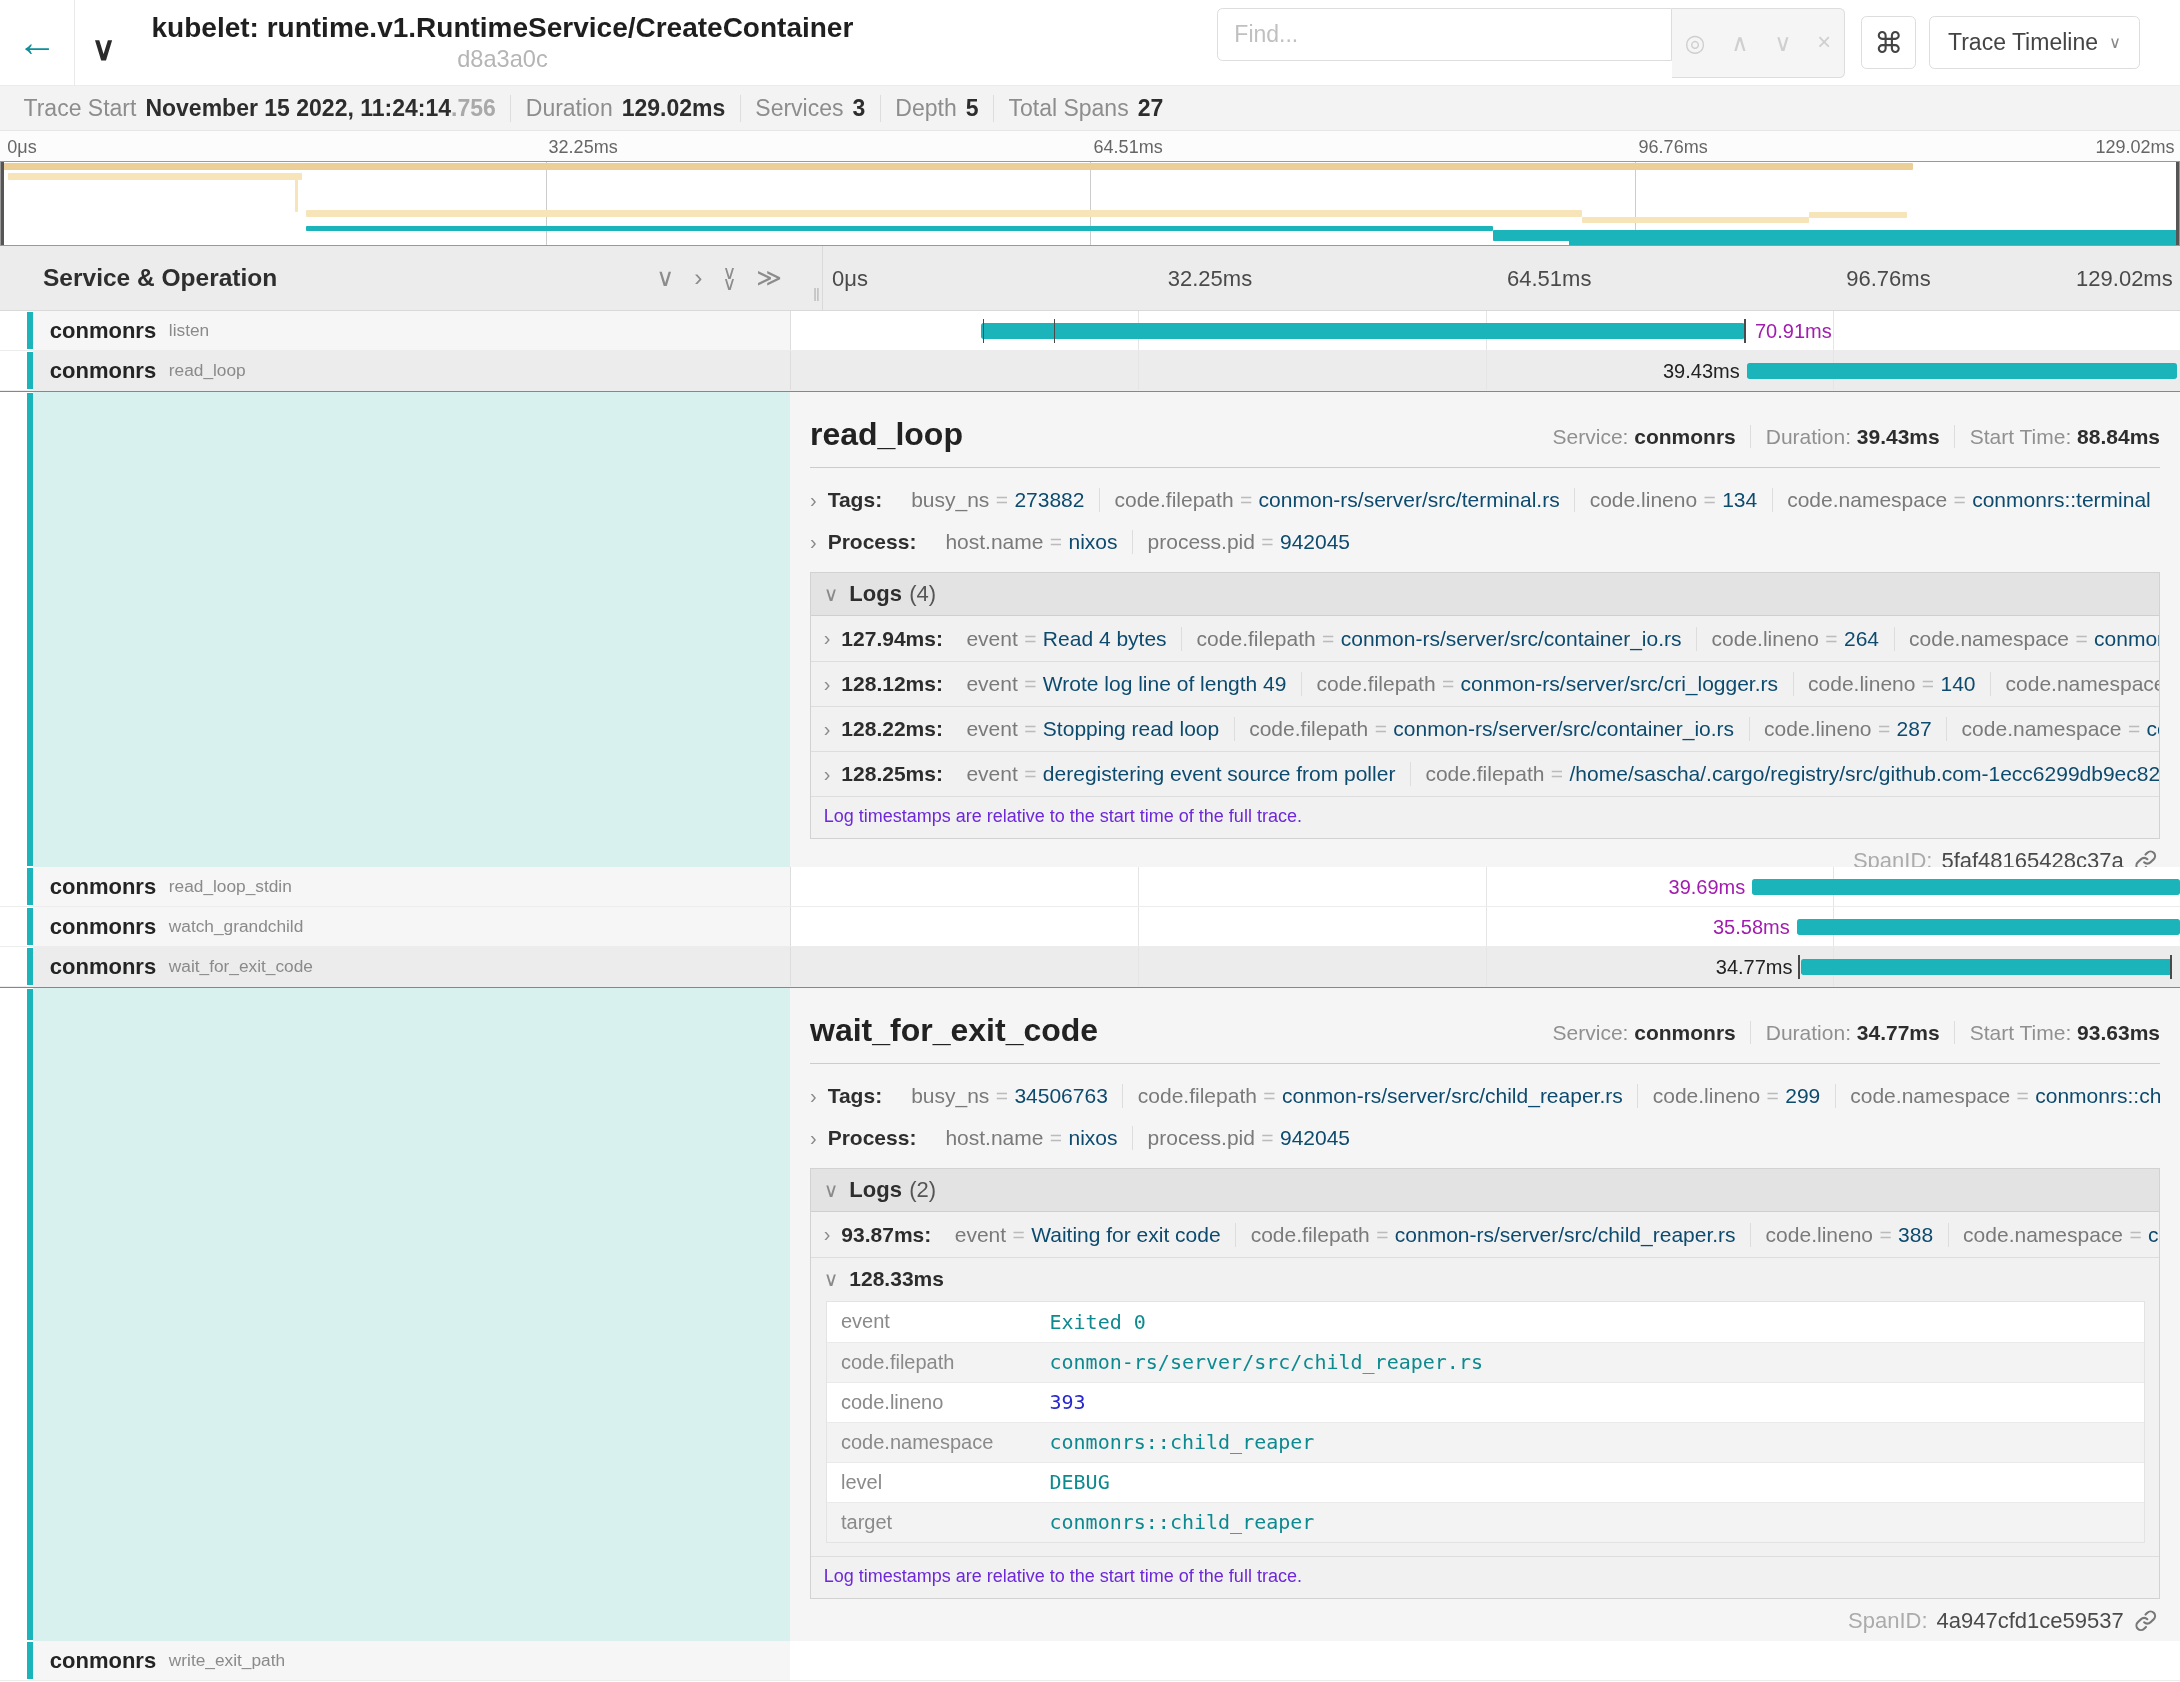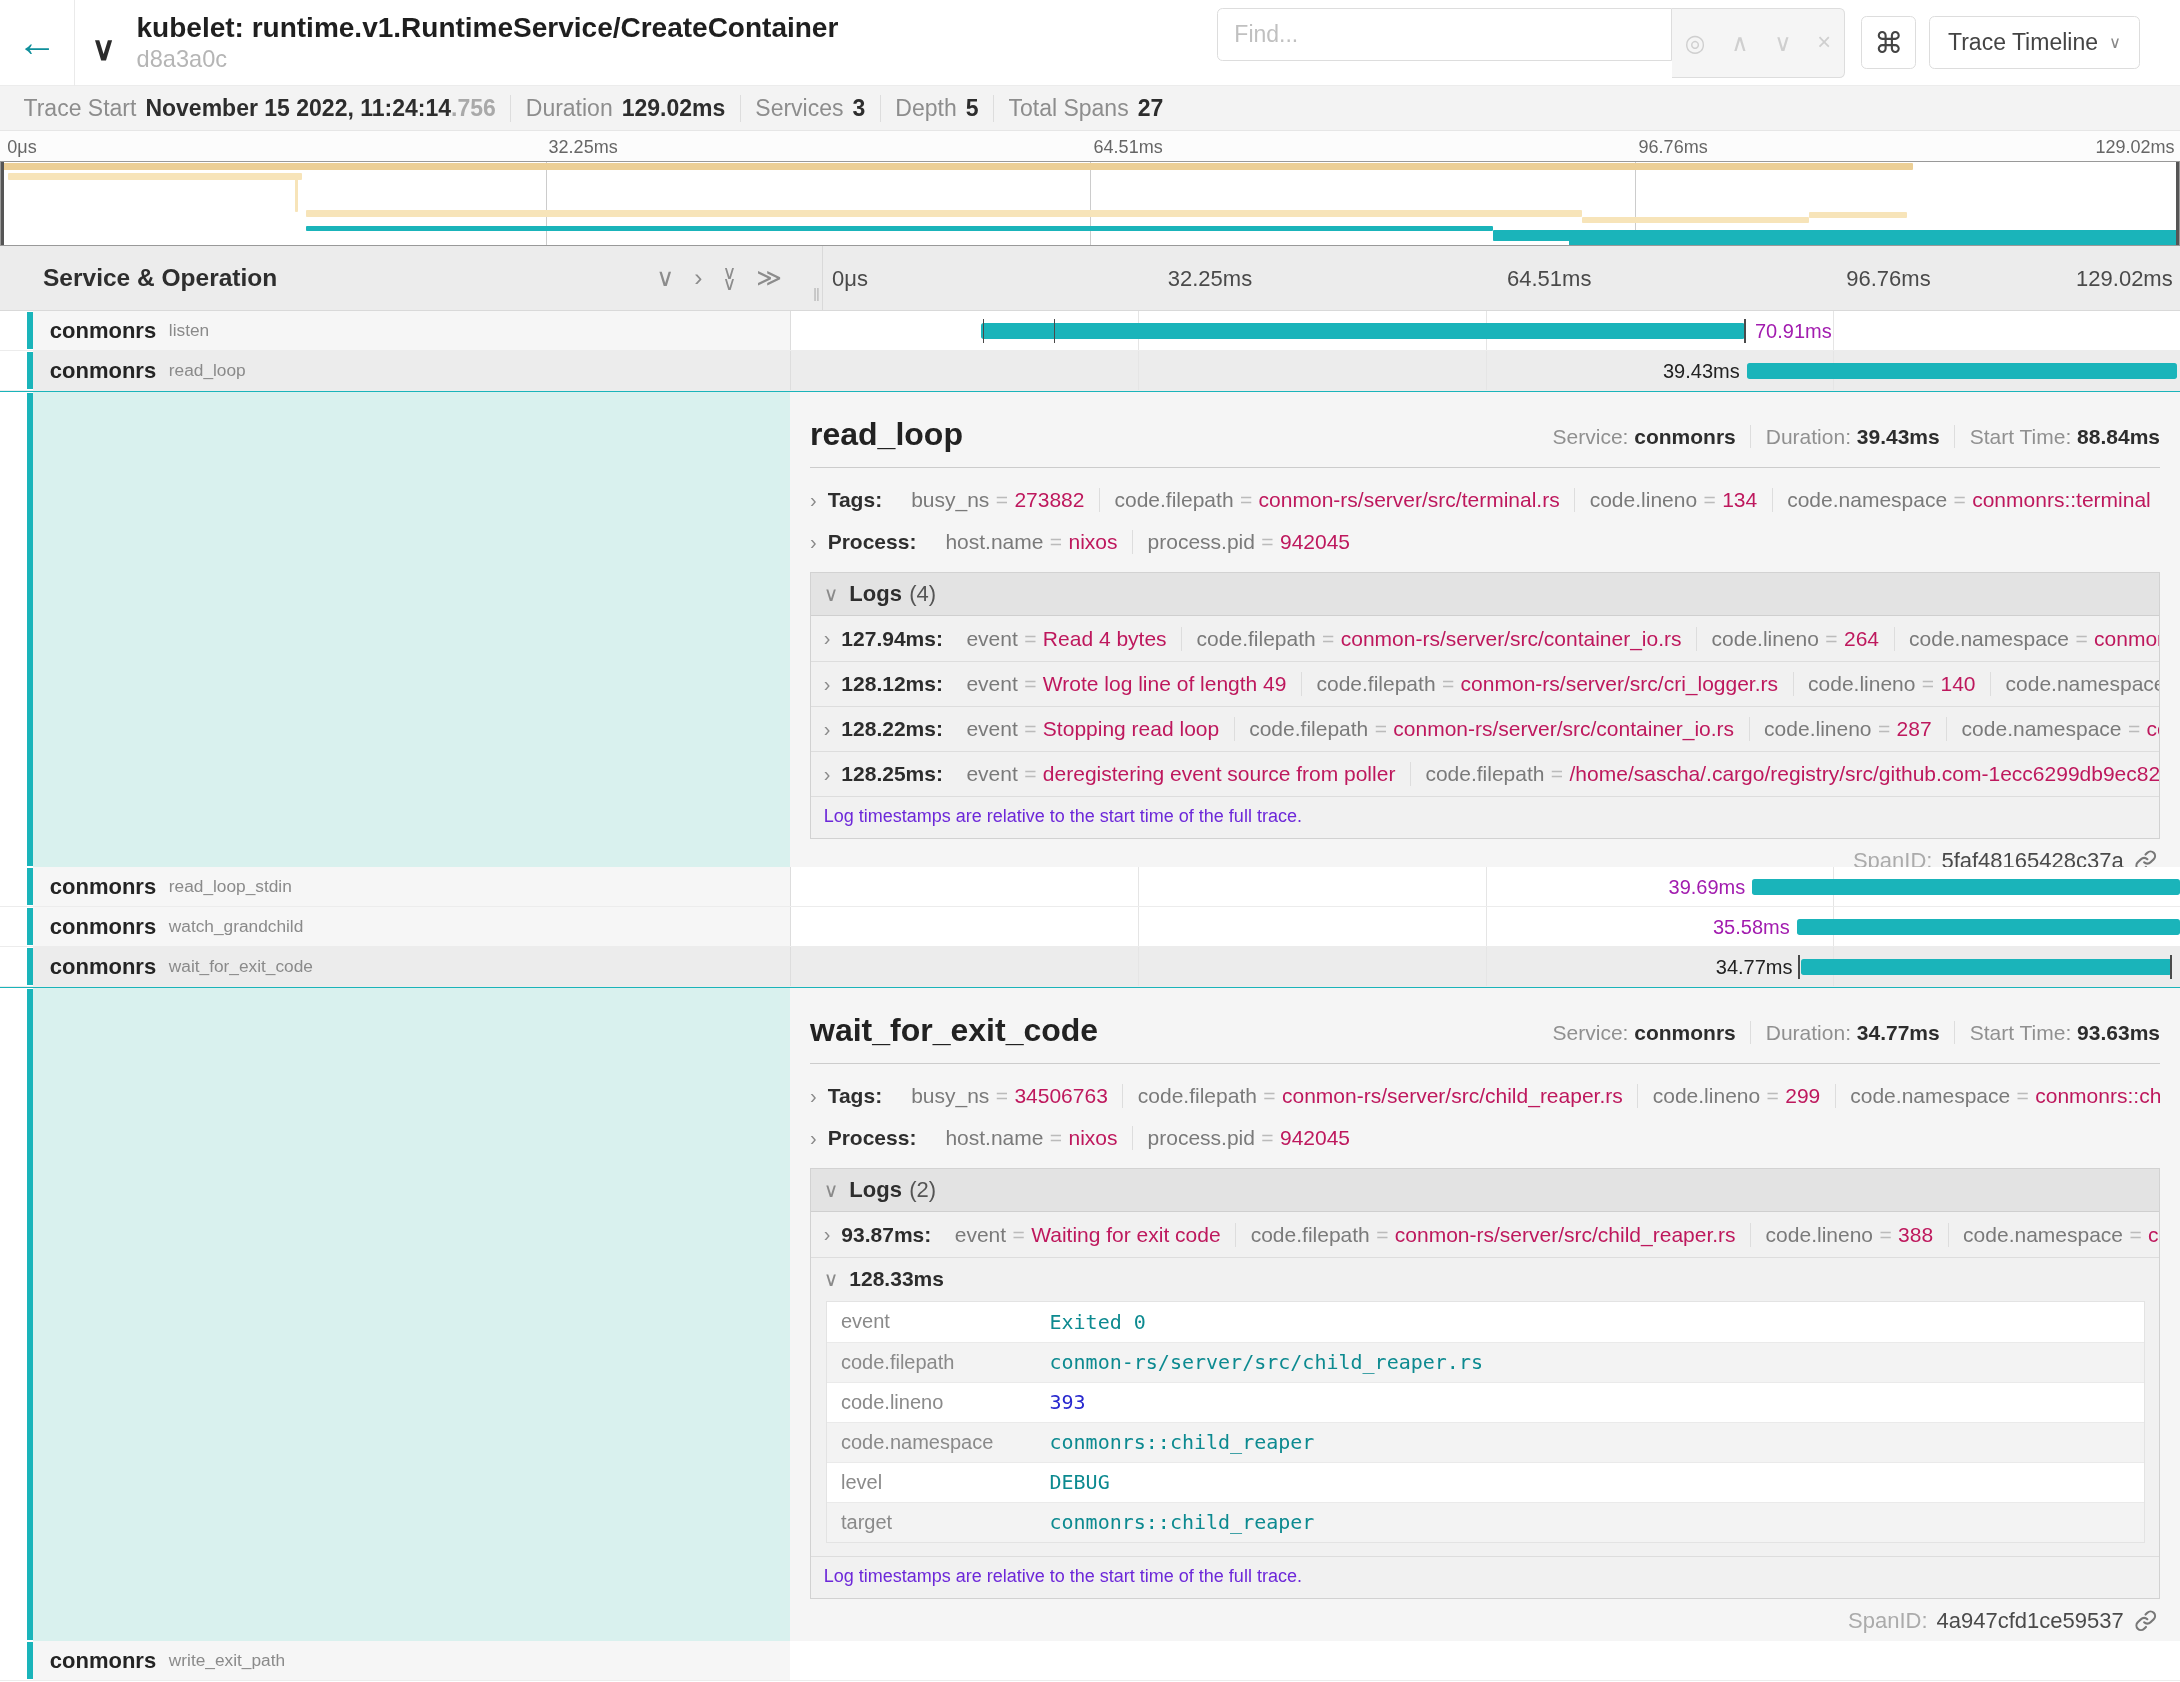--- a/index.html
+++ b/index.html
@@ -9,21 +9,21 @@
     font-family:"Liberation Sans", sans-serif; color:#333;
   }
   .app { position:relative; width:2180px; height:1683px; }
 
   
   .hdr { height:86px; display:flex; align-items:center; border-bottom:0.9px solid #ececec; background:#fff; }
   .back { width:75px; height:86px; display:flex; align-items:center; justify-content:center;
           border-right:0.9px solid #eaeaea; cursor:pointer; }
   .back span { font-size:40px; color:var(--accent_dark); }
   .collapse { font-size:33px; color:#2b2b2b; font-weight:bold; margin:12.7px 9px 0 16.4px; cursor:pointer; }
-  .titles { margin-left:12px; flex:0 1 auto; min-width:0; }
+  .titles { margin-left:27px; flex:0 1 auto; min-width:0;text-align:center; }
   .titles h1 { margin:0; font-size:28px; font-weight:600; color:#1f1f1f; line-height:31px; }
   .traceid { font-size:23.6px; color:#b5b5b5; margin-top:3.6px; }
   .hdr-right { margin-left:auto; display:flex; align-items:center; padding-right:40px; }
   .findgroup { display:flex; height:70px; }
   .findgroup input { width:455px; height:53px; border:0.9px solid #ddd; border-radius:5.5px 0 0 5.5px;
        padding:0 16.4px; font-size:23px; color:#444; outline:none; font-family:"Liberation Sans",sans-serif; }
   .findgroup input::placeholder { color:#c0c0c0; }
   .findtools { width:173px; background:#f5f5f5; border:0.9px solid #ddd; border-left:none; border-radius:0 5.5px 5.5px 0;
        display:flex; align-items:center; justify-content:space-around; color:#cfcfcf; font-size:23.6px; }
   .kbd { width:55px; height:53px; margin-left:16.4px; background:#fff; border:0.9px solid #ddd; border-radius:5.5px;
@@ -93,21 +93,21 @@
   .dmeta b { color:#2d2d2d; }
   .dmeta .m + .m { border-left:0.9px solid #ddd; padding-left:14.5px; margin-left:14.5px; }
   .drule { border:none; border-top:0.9px solid #ccc; margin:14.5px 0 11px 0; }
   .trow { display:flex; align-items:center; height:42px; font-size:21px; overflow:hidden; white-space:nowrap; cursor:pointer; }
   .chev { color:#8a8a8a; font-size:20px; margin-right:11px; }
   .tl { font-weight:bold; color:#2e2e2e; margin-right:14.5px; }
   .lf { padding:0 14.5px; white-space:nowrap; }
   .lf + .lf { border-left:0.9px solid #ddd; }
   .lf .k { color:#7a7a7a; }
   .lf .eq { color:#bbb; padding:0 6.4px; }
-  .lf .v { color:#be185d; }
+  .lf .v { color:#0c4a6e; }
 
   .logbox { margin-top:9px; border:0.9px solid #d2d2d2; background:#f1f1f1; }
   .loghead { height:43px; background:#e3e3e3; border-bottom:0.9px solid #cfcfcf; display:flex; align-items:center;
        padding-left:12.7px; font-size:22px; cursor:pointer; }
   .loghead b { color:#2e2e2e; margin-right:7.3px; }
   .loghead .lc { color:#555; }
   .logrow { display:flex; align-items:center; height:45px; font-size:21px; overflow:hidden; white-space:nowrap;
        padding-left:12.7px; cursor:pointer; }
   .logrow + .logrow, .logsub, .lognote { border-top:0.9px solid #ddd; }
   .lts { font-weight:bold; color:#2c2c2c; margin-right:9px; }

